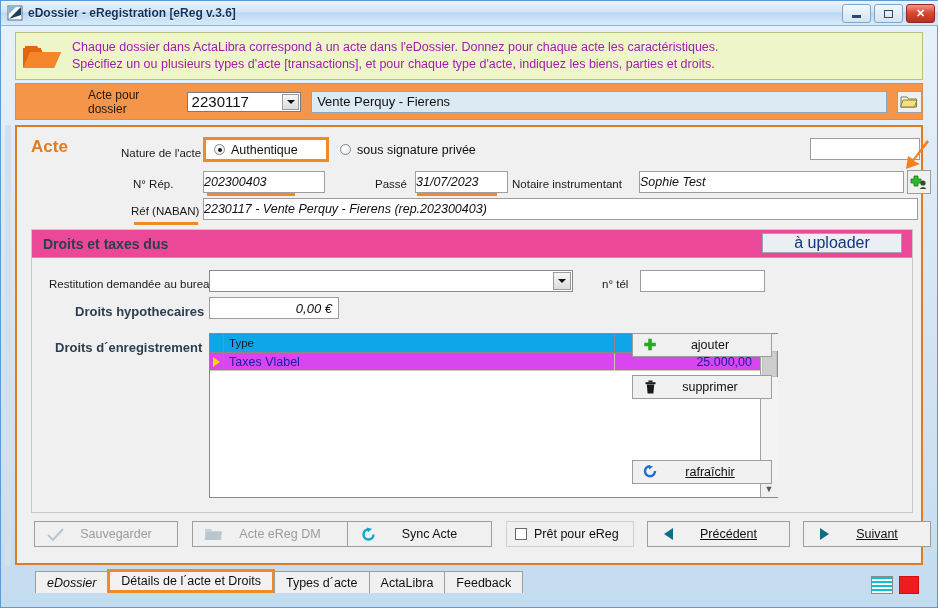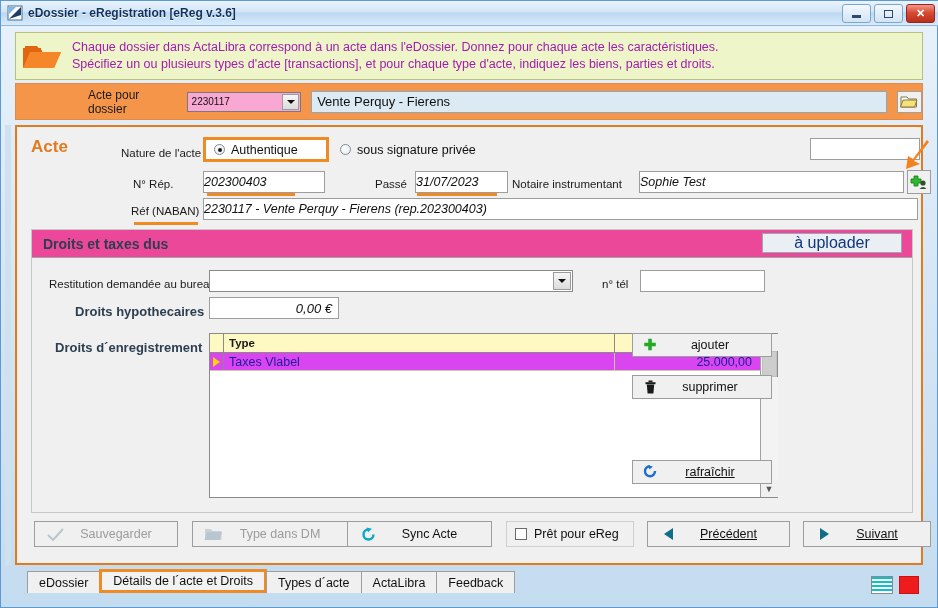--- a/index.html
+++ b/index.html
@@ -51,22 +51,22 @@
   .banner-text{color:#a21caf;font-size:12.5px;line-height:17px;}
 
   
   .dossierbar{
     position:absolute;left:14px;top:82px;width:908px;height:37px;
     background:#f4954a;border:1px solid #e08b45;box-sizing:border-box;
     display:flex;align-items:center;
   }
   .lbl-dossier{margin-left:72px;color:#1a1a1a;font-size:12px;}
   .combo{
-    margin-left:8px;width:118px;height:20px;background:#f9a8d4;border:1px solid #7a7a7a;
-    display:flex;align-items:center;box-sizing:border-box;font-size:10px;color:#101010;
+    margin-left:8px;width:118px;height:20px;background:#ffffff;border:1px solid #7a7a7a;
+    display:flex;align-items:center;box-sizing:border-box;font-size:15px;color:#101010;
     position:relative;
   }
   .combo .val{padding-left:4px;}
   .combo .arrowbox{
     position:absolute;right:1px;top:1px;width:17px;height:16px;
     background:linear-gradient(to bottom,#f6f6f6,#dcdcdc);
     border:1px solid #9b9b9b;display:flex;align-items:center;justify-content:center;
     box-sizing:border-box;
   }
   .caret-down{width:0;height:0;border-left:4px solid transparent;border-right:4px solid transparent;border-top:4px solid #101010;}
@@ -180,22 +180,22 @@
   .enreg-label{position:absolute;left:23px;top:110px;font-size:13px;font-weight:bold;color:#2c3e50;}
 
   
   .grid{
     position:absolute;left:177px;top:103px;width:569px;height:165px;
     background:#fff;border:1px solid #8a8a8a;box-sizing:border-box;
     display:flex;
   }
   .grid-main{flex:1;display:flex;flex-direction:column;overflow:hidden;}
   .grid-head{
-    height:19px;display:flex;background:#fef9c3;border-bottom:1px solid #8a8a8a;
-    box-sizing:border-box;flex:none;font-weight:bold;
+    height:19px;display:flex;background:#0ea5e9;border-bottom:1px solid #8a8a8a;
+    box-sizing:border-box;flex:none;
   }
   .gh-ind{width:14px;border-right:1px solid #8a8a8a;box-sizing:border-box;flex:none;}
   .gh-type{flex:1;border-right:1px solid #8a8a8a;box-sizing:border-box;
     display:flex;align-items:center;padding-left:5px;font-size:11.5px;color:#1a1a1a;}
   .gh-mont{width:145px;box-sizing:border-box;display:flex;align-items:center;
     justify-content:flex-end;padding-right:5px;font-size:11.5px;color:#1a1a1a;}
   .grid-row{
     height:18px;display:flex;background:#d946ef;border-bottom:1px solid #c9c9a8;
     box-sizing:border-box;flex:none;
   }
@@ -247,21 +247,21 @@
   .u{text-decoration:underline;}
 
   
   .tabs{position:absolute;left:14px;top:570px;width:908px;height:26px;display:flex;align-items:flex-start;}
   .tab{
     height:22px;background:#f0f0f0;border:1px solid #9d9d9d;border-bottom:none;
     display:flex;align-items:center;padding:0 11px;box-sizing:border-box;
     font-size:12.5px;color:#101010;margin-right:-1px;position:relative;
     transform:skewX(0deg);
   }
-  .tab.first{margin-left:12px;}
+  .tab.first{margin-left:20px;font-style:italic;}
   .tab.active{border:3px solid #f08a24;background:#f2f2f2;height:24px;margin-top:-2px;}
   .statusicons{position:absolute;right:0;top:572px;width:66px;height:24px;display:flex;align-items:center;gap:6px;}
   .si-striped{
     width:22px;height:18px;border:1px solid #8a8a8a;box-sizing:border-box;
     background:repeating-linear-gradient(to bottom,#0cc0cf 0px,#0cc0cf 2px,#ffffff 2px,#ffffff 4px);
   }
   .si-red{width:20px;height:18px;background:#ee1c1c;border:1px solid #cc1010;box-sizing:border-box;}
 
   .leftstrip{position:absolute;left:4px;top:124px;width:6px;height:440px;background:#cfe0ef;}
 </style>
@@ -456,21 +456,21 @@
         <span class="txt">Sauvegarder</span>
       </div>
 
       <div class="bbtn b-dm disabled">
         <span class="ico">
           <svg width="19" height="14" viewBox="0 0 19 14">
             <path d="M1 2 h6 l1.5 2 h9 v9 h-16.5 z" fill="#c9d2d8"></path>
             <path d="M3 5 h15 l-2.5 8 h-15 z" fill="#b9c6cf"></path>
           </svg>
         </span>
-        <span class="txt">Type dans DM</span>
+        <span class="txt">Acte eReg DM</span>
       </div>
 
       <div class="bbtn b-sync">
         <span class="ico">
           <svg width="15" height="15" viewBox="0 0 15 15">
             <path d="M12.5 7.5 A5 5 0 1 1 7.5 2.5" fill="none" stroke="#0aa8c8" stroke-width="2.4"></path>
             <path d="M5.5 0.4 L11 1.8 L7 5.2 Z" fill="#0aa8c8"></path>
           </svg>
         </span>
         <span class="txt">Sync Acte</span>

